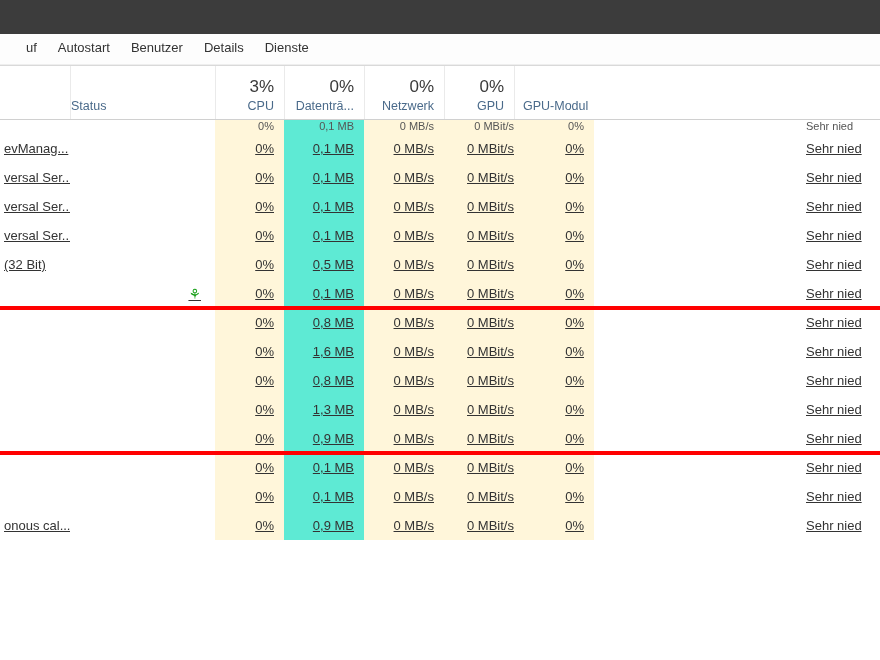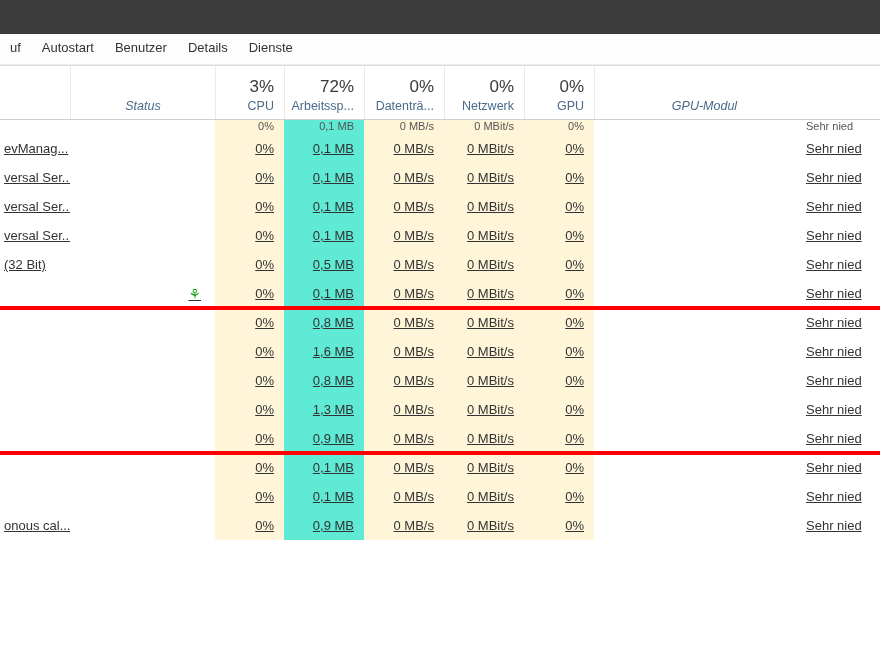--- a/index.html
+++ b/index.html
@@ -15,21 +15,21 @@
   .titlebar {
     height: 34px;
     background: #3c3c3c;
   }
   .tabbar {
     height: 32px;
     background: #fdfdfd;
     border-bottom: 1px solid #d9d9d9;
     display: flex;
     align-items: stretch;
-    padding-left: 0;
+    padding-left: 16px;
     box-shadow: inset 0 -1px 0 #eee;
   }
   .tab {
     padding: 6px 10px 6px 10px;
     font-size: 13px;
     color: #333;
     cursor: pointer;
     border-right: 1px solid transparent;
   }
   .grid {
@@ -78,24 +78,23 @@
     font-size: 17px;
     color: #3a3a3a;
     font-weight: 400;
   }
   .header-label {
     color: #4a6a8a;
     padding-top: 2px;
   }
   .left-label {
     display:flex;
-    align-items:center;
+    align-items:flex-start;
     padding-bottom:6px;
     color:#4a6a8a;
-    font-style:italic;
   }
   .row {
     height: 29px;
     align-items: center;
     font-size: 13px;
     color: #333;
   }
   .row .col { height:100%; display:flex; align-items:center; }
   .row .num { justify-content:flex-end; }
   .heat0 { background: #fff6da; }
@@ -152,24 +151,20 @@
 <div class="grid">
 
   <div class="header-row">
     <div class="col col-name header-cell first-h left-label"></div>
     <div class="col col-status header-cell left-label">
       <span class="header-label">Status</span>
     </div>
     <div class="col col-cpu header-cell num">
       <span class="pct">3%</span>
       <span class="header-label">CPU</span>
-    </div>
-    <div class="col col-mem header-cell num">
-      <span class="pct">72%</span>
-      <span class="header-label">Arbeitssp...</span>
     </div>
     <div class="col col-disk header-cell num">
       <span class="pct">0%</span>
       <span class="header-label">Datentrā...</span>
     </div>
     <div class="col col-net header-cell num">
       <span class="pct">0%</span>
       <span class="header-label">Netzwerk</span>
     </div>
     <div class="col col-gpu header-cell num">

